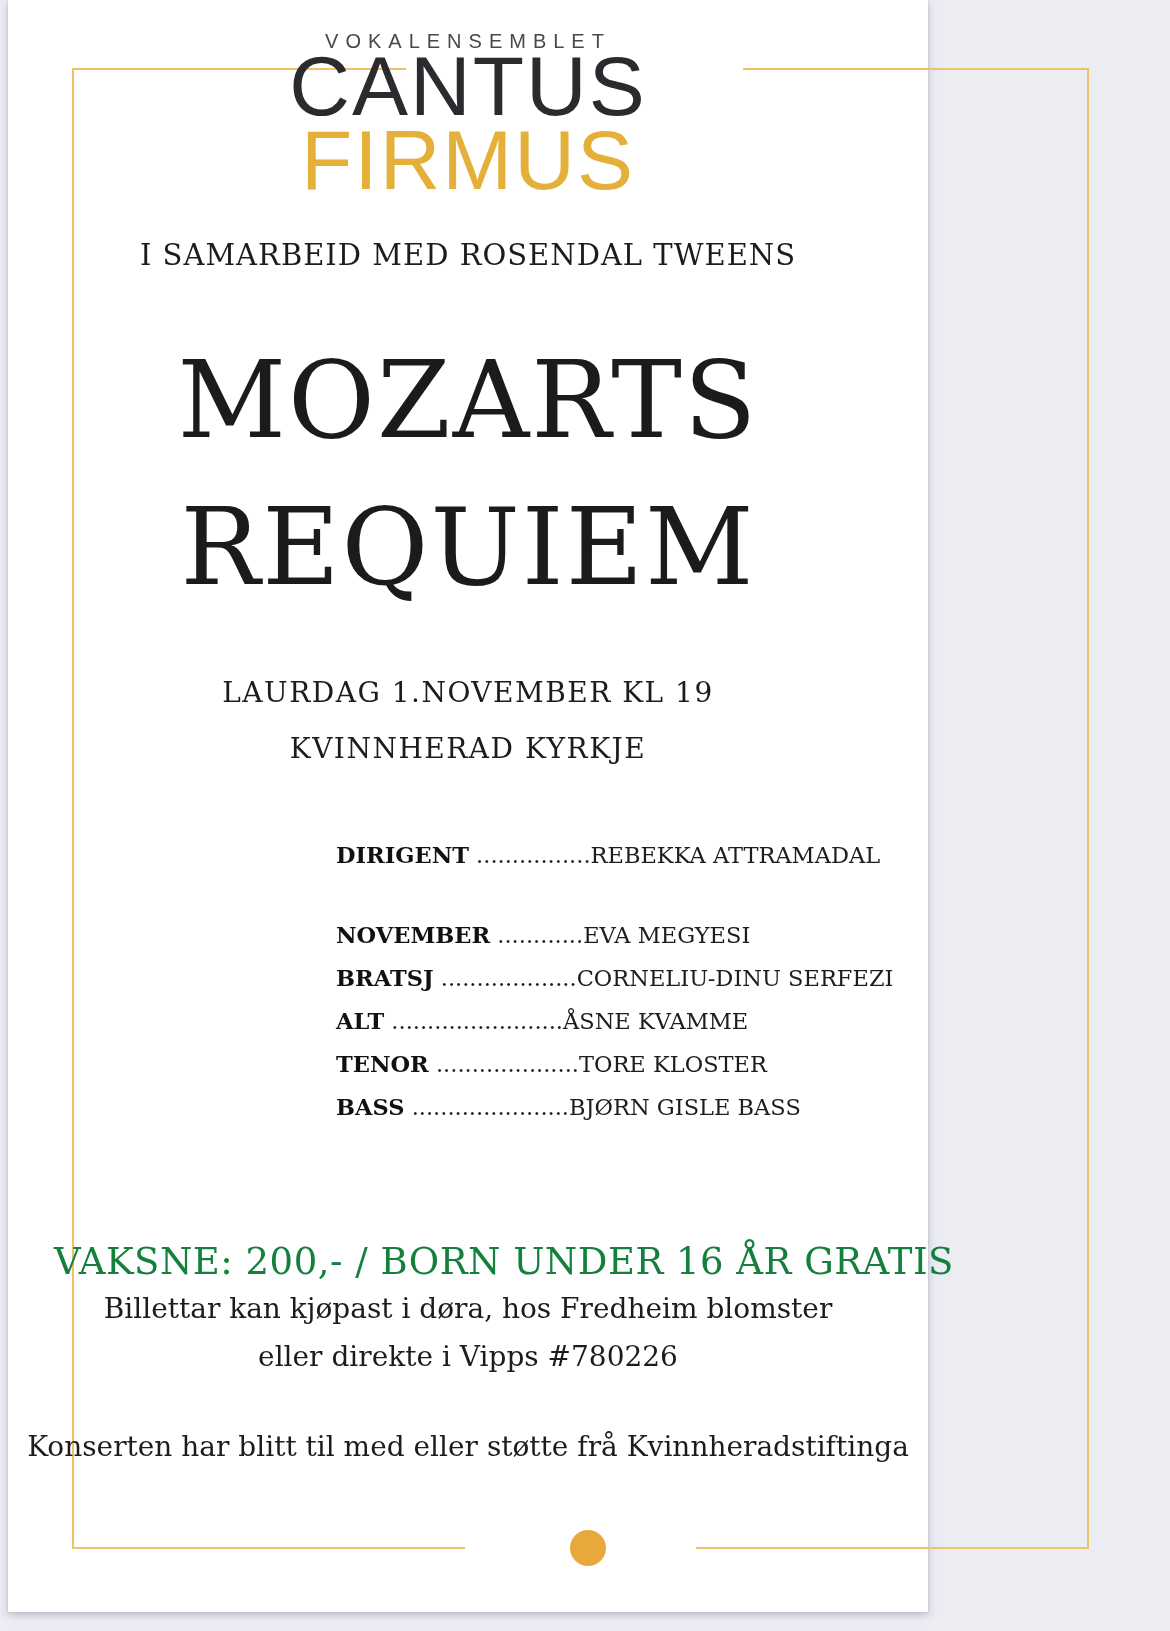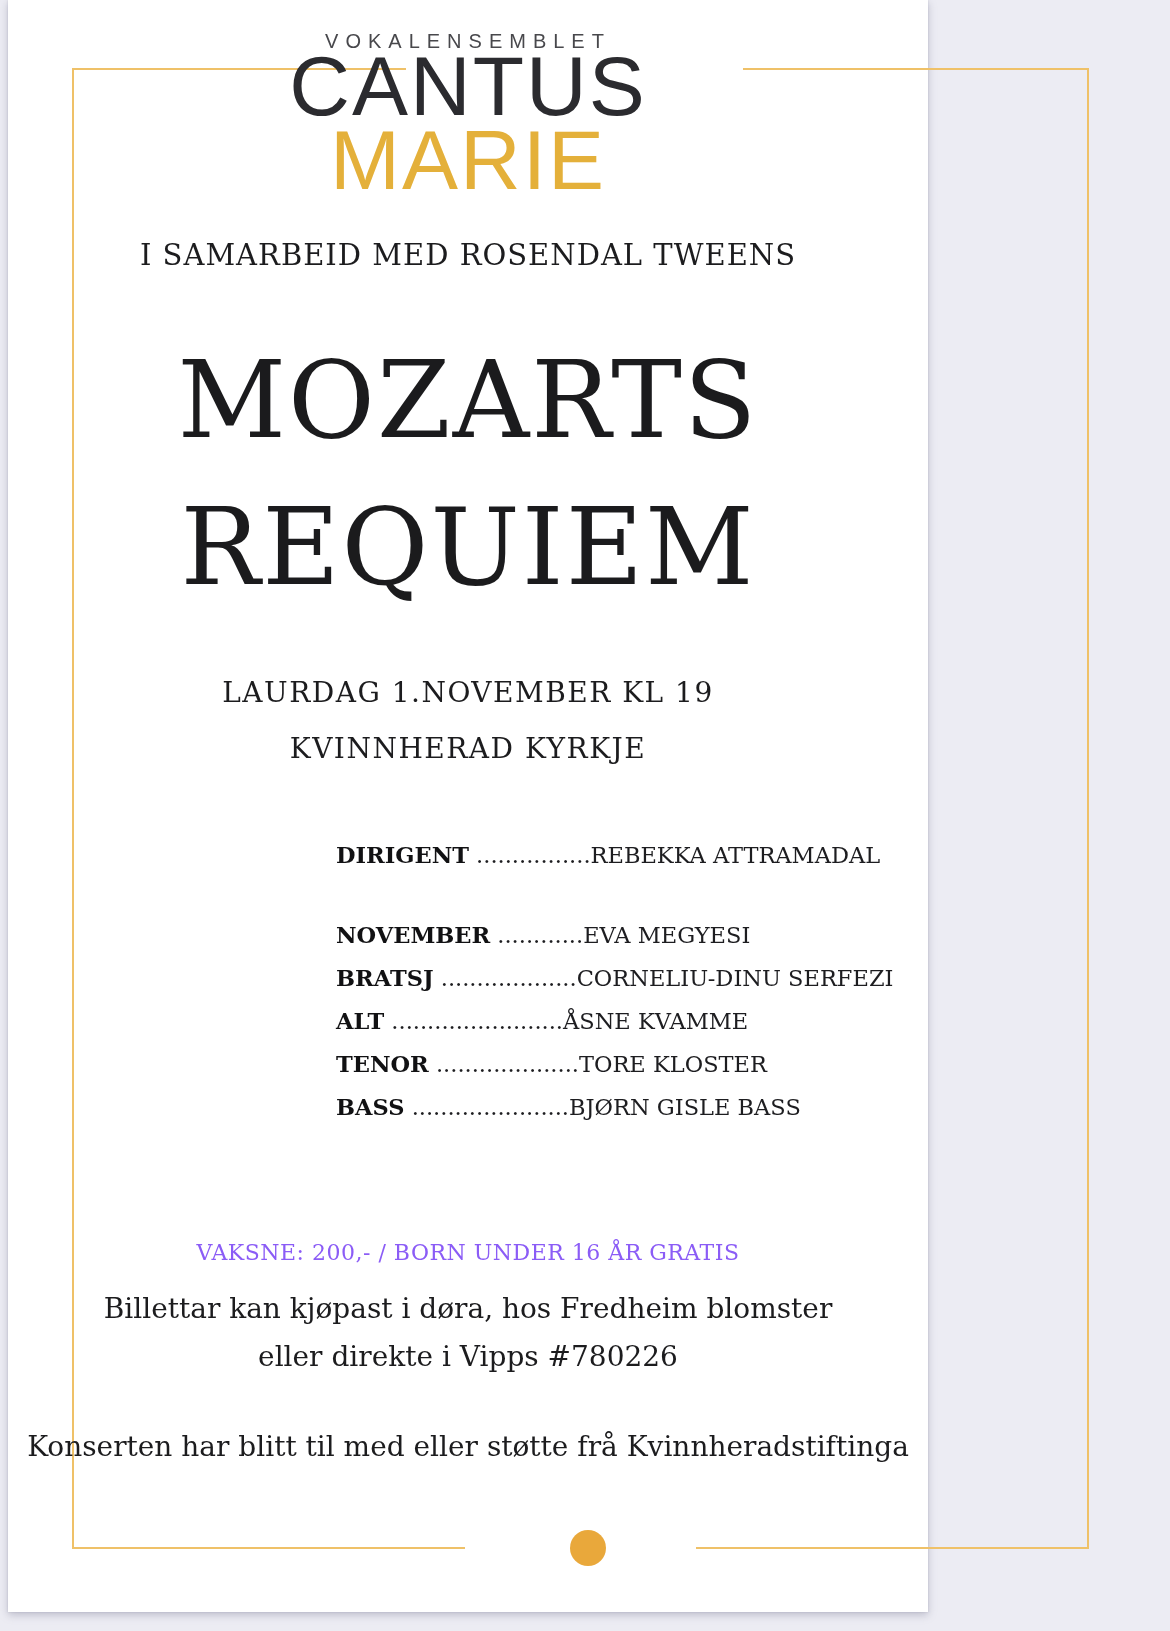--- a/index.html
+++ b/index.html
@@ -38,41 +38,41 @@
   .title1{top:348px;font-size:106px;line-height:1;letter-spacing:2px;color:#1b1b1d;}
   .title2{top:495px;font-size:106px;line-height:1;letter-spacing:2px;color:#1b1b1d;}
   .ev-date {top:676px;font-size:28px;letter-spacing:1.5px;color:#1c1c1e;}
   .ev-venue{top:732px;font-size:28px;letter-spacing:1.5px;color:#1c1c1e;}
   
   .credits{position:absolute;left:328px;top:834px;font-size:22.5px;color:#1d1d20;}
   .credit-row{line-height:43px;white-space:nowrap;}
   .credit-row.first{margin-bottom:37px;}
   .credit-label{font-weight:bold;color:#111113;}
   
-  .tk1{top:1240px;font-size:22px;letter-spacing:.5px;color:#8b5cf6;}
+  .tk1{top:1240px;font-size:37px;letter-spacing:.5px;color:#15803d;margin-left:36px;}
   .tk2{top:1292px;font-size:28px;color:#1c1c1e;}
   .tk3{top:1340px;font-size:28px;color:#1c1c1e;}
   .support{top:1430px;font-size:28px;color:#1c1c1e;}
 </style>
 </head>
 <body>
 
 <div class="page">
 
   <div class="frame-line fl-left"></div>
   <div class="frame-line fl-right"></div>
   <div class="frame-line fl-top-l"></div>
   <div class="frame-line fl-top-r"></div>
   <div class="frame-line fl-bot-l"></div>
   <div class="frame-line fl-bot-r"></div>
   <div class="gold-dot"></div>
 
   <div class="center sans logo-super">VOKALENSEMBLET</div>
   <div class="center sans logo-main">CANTUS</div>
-  <div class="center sans logo-sub">MARIE</div>
+  <div class="center sans logo-sub">FIRMUS</div>
 
   <div class="center collab">I SAMARBEID MED ROSENDAL TWEENS</div>
 
   <div class="center title1">MOZARTS</div>
   <div class="center title2">REQUIEM</div>
 
   <div class="center ev-date">LAURDAG 1.NOVEMBER KL 19</div>
   <div class="center ev-venue">KVINNHERAD KYRKJE</div>
 
   <div class="credits">

